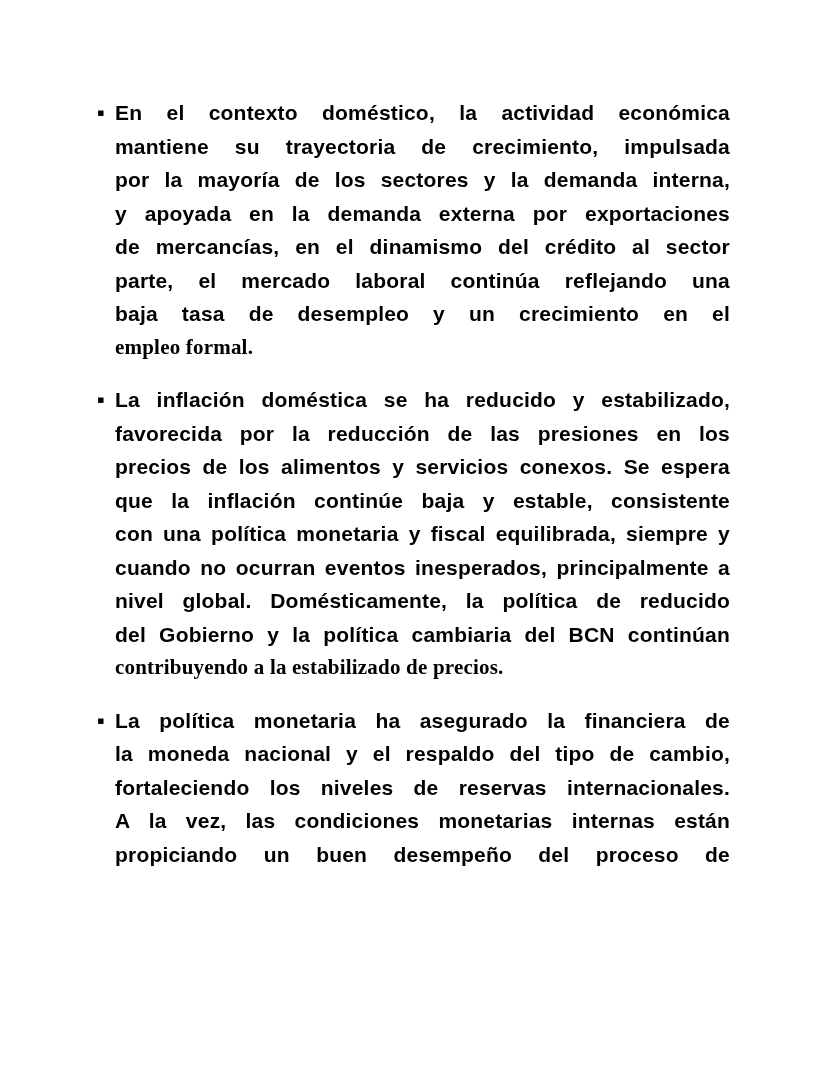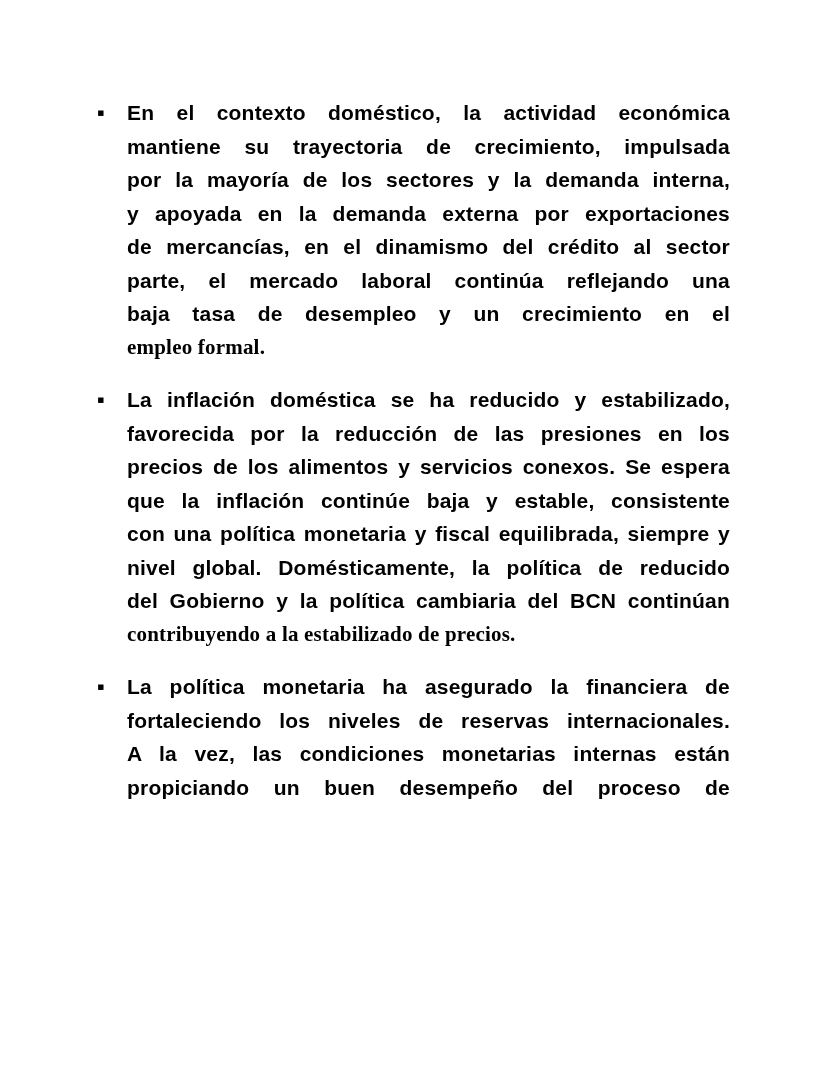--- a/index.html
+++ b/index.html
@@ -38,21 +38,20 @@
     line-height: 33.5px;
   }
   .para {
     flex: 1 1 auto;
     min-width: 0;
   }
   .line {
     text-align: justify;
     text-align-last: justify;
     letter-spacing: 0.2px;
-    margin-left: 12px;
   }
   .line.line-left {
     text-align-last: left;
     font-family: Liberation Serif, serif;
   }
 </style>
 </head>
 <body style="background: rgb(255, 255, 255); color: rgb(0, 0, 0);">
 
 <div class="page">
@@ -72,29 +71,31 @@
   </div>
 
   <div class="bullet-item">
     <span class="marker">▪</span>
     <div class="para">
           <div class="line">La inflación doméstica se ha reducido y estabilizado,</div>
           <div class="line">favorecida por la reducción de las presiones en los</div>
           <div class="line">precios de los alimentos y servicios conexos. Se espera</div>
           <div class="line">que la inflación continúe baja y estable, consistente</div>
           <div class="line">con una política monetaria y fiscal equilibrada, siempre y</div>
+          <div class="line">cuando no ocurran eventos inesperados, principalmente a</div>
           <div class="line">nivel global. Domésticamente, la política de reducido</div>
           <div class="line">del Gobierno y la política cambiaria del BCN continúan</div>
           <div class="line line-left">contribuyendo a la estabilizado de precios.</div>
         </div>
   </div>
 
   <div class="bullet-item">
     <span class="marker">▪</span>
     <div class="para">
           <div class="line">La política monetaria ha asegurado la financiera de</div>
+          <div class="line">la moneda nacional y el respaldo del tipo de cambio,</div>
           <div class="line">fortaleciendo los niveles de reservas internacionales.</div>
           <div class="line">A la vez, las condiciones monetarias internas están</div>
           <div class="line">propiciando un buen desempeño del proceso de</div>
         </div>
   </div>
 </div>
 </div>
 
 </body></html>

